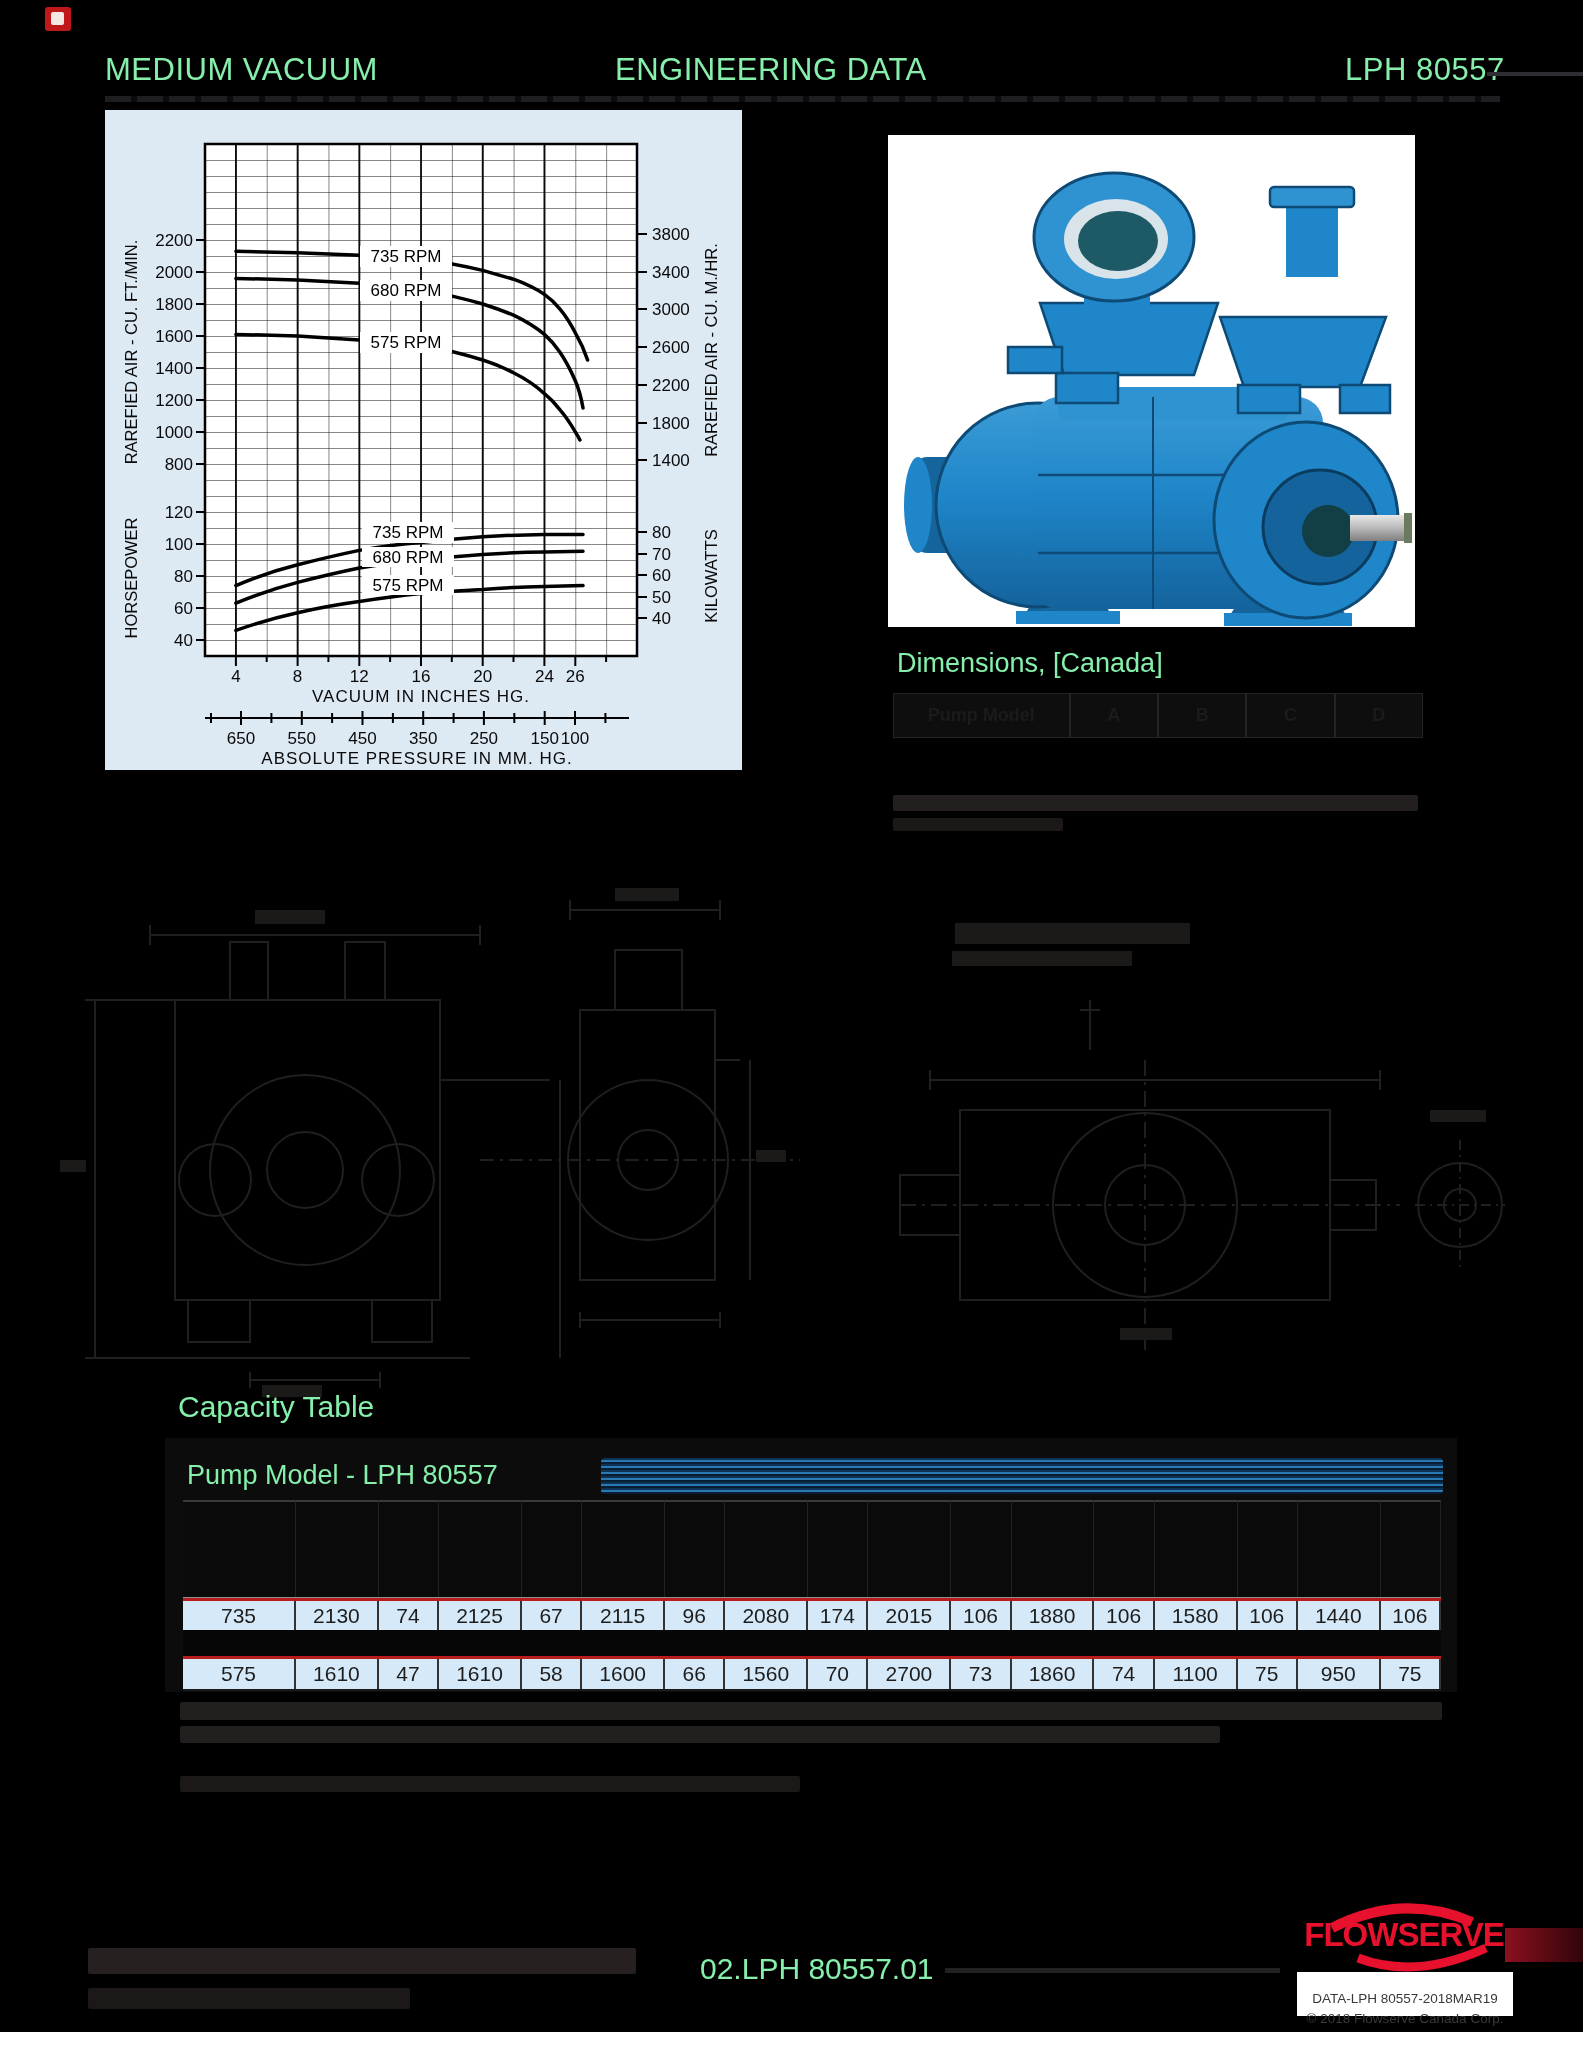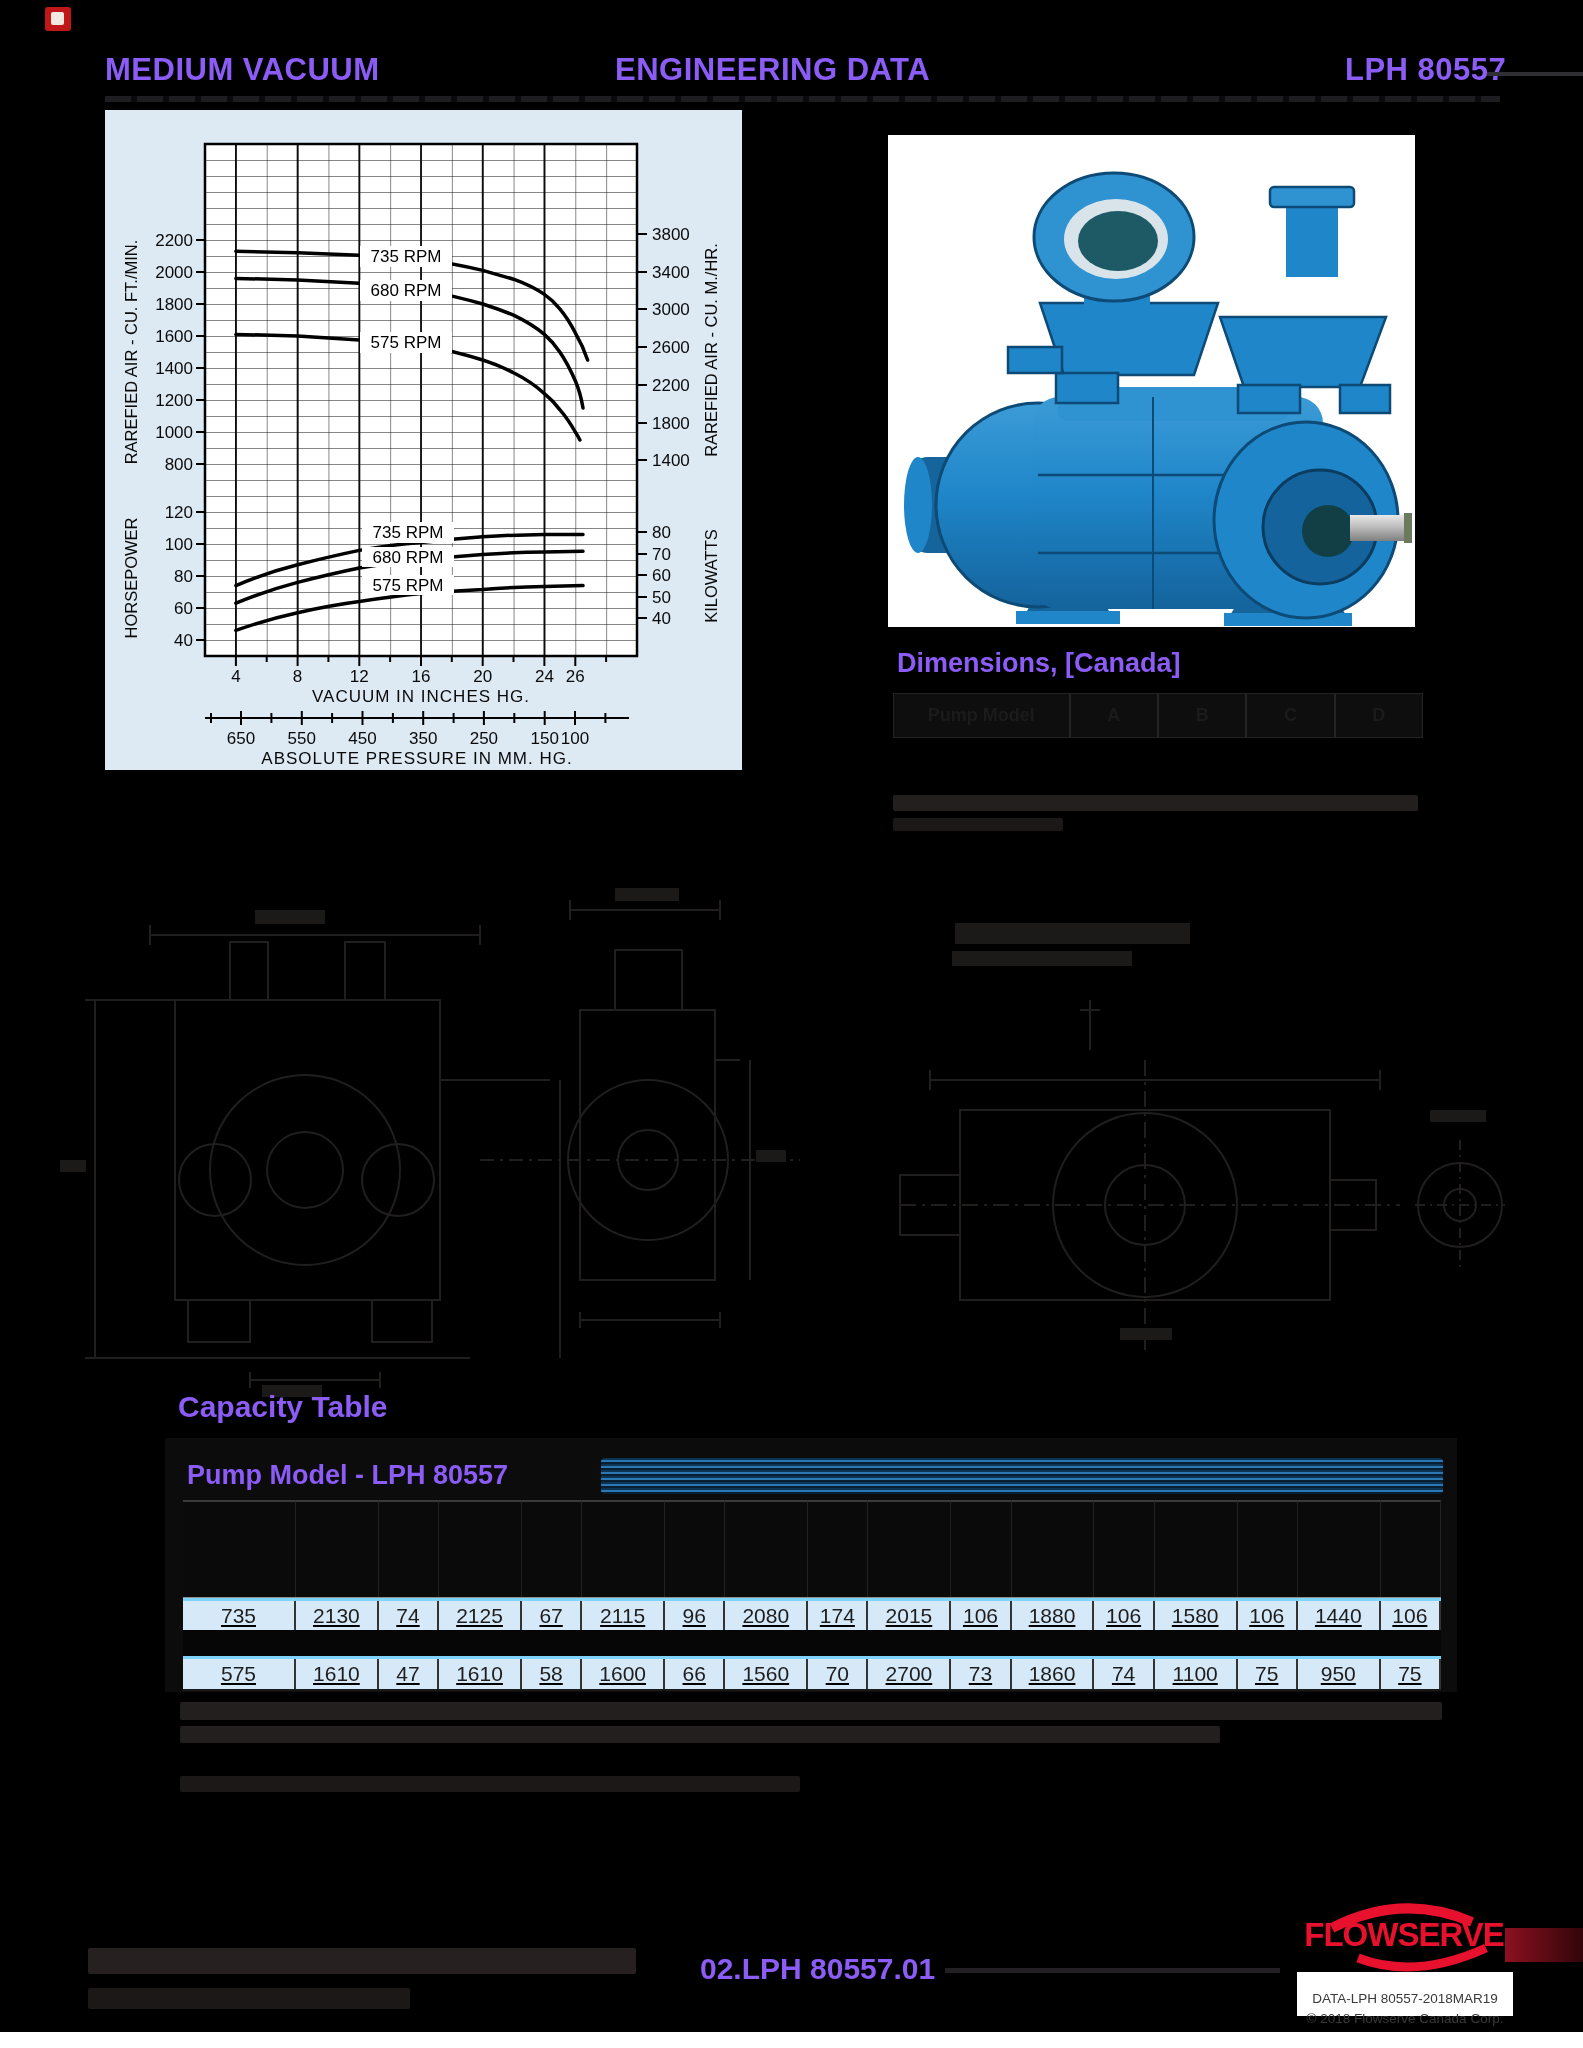--- a/index.html
+++ b/index.html
@@ -1,19 +1,19 @@
 <!DOCTYPE html>
 <html><head>
 <meta charset="utf-8">
 <style>
   html,body{margin:0;padding:0;background:#000;}
   #page{position:relative;width:1583px;height:2048px;background:#000;overflow:hidden;
         font-family:"Liberation Sans","DejaVu Sans",sans-serif;}
   .abs{position:absolute;}
-  .blue{color:#8b5cf6;font-weight:bold;}
+  .blue{color:#86efac;font-weight:normal;}
   
   .hd-rule{background:repeating-linear-gradient(90deg,#1d1d22 0 26px,#0b0b0b 26px 32px);height:6px;}
   
   #chart-panel{left:105px;top:110px;width:637px;height:660px;background:#dde9f3;}
   
   #pump-box{left:888px;top:135px;width:527px;height:492px;background:#fff;}
   
   .dim-grid{display:grid;grid-template-columns:2fr 1fr 1fr 1fr 1fr;}
   .dim-hcell{background:#0e0e0e;border:1px solid #242424;color:#1b1b1b;font-size:18px;
              text-align:center;line-height:43px;font-weight:bold;}
@@ -24,22 +24,22 @@
   .smudge2{background:#1c1818;border-radius:2px;}
   
   #cap-box{left:165px;top:1438px;width:1292px;height:254px;background:#0c0c0c;}
   .cap-band{position:absolute;left:16px;right:14px;top:16px;height:44px;}
   .cap-band-stripes{position:absolute;left:420px;right:0;top:4px;bottom:4px;border-radius:4px;
       background:repeating-linear-gradient(180deg,#0d3354 0 2px,#2a79b4 2px 4px,#081f33 4px 6px);}
   .cap-grid{display:grid;grid-template-columns:1.5fr 1.1fr .8fr 1.1fr .8fr 1.1fr .8fr 1.1fr .8fr 1.1fr .8fr 1.1fr .8fr 1.1fr .8fr 1.1fr .8fr;}
   .cap-hcell{background:#0a0a0a;border-right:1px solid #222;border-top:2px solid #3a3a3a;height:95px;}
   .cap-cell{background:#d6e9f8;border-right:2px solid #333;color:#1d1d1d;font-size:21px;
             text-align:center;line-height:30px;}
-  .cap-row{position:absolute;left:18px;right:16px;height:30px;border-top:3px solid #7dd3fc;
-           border-bottom:2px solid #1a1a1a;text-decoration:underline;}
+  .cap-row{position:absolute;left:18px;right:16px;height:30px;border-top:3px solid #b91c1c;
+           border-bottom:2px solid #1a1a1a;}
   .cap-row-dark{position:absolute;left:18px;right:16px;height:28px;background:#060606;}
   
   .draw{stroke:#211e1e;fill:none;stroke-width:2;}
   .drawfill{fill:#1c1919;stroke:none;}
   
   #stamp-box{left:1297px;top:1972px;width:216px;height:44px;background:#fff;color:#3a3a3a;
              font-size:13.5px;text-align:center;line-height:20px;padding-top:17px;box-sizing:border-box;}
   #bottom-strip{left:0;bottom:0;width:1583px;height:16px;background:#fff;}
   text{font-family:"Liberation Sans","DejaVu Sans",sans-serif;}
 </style>

